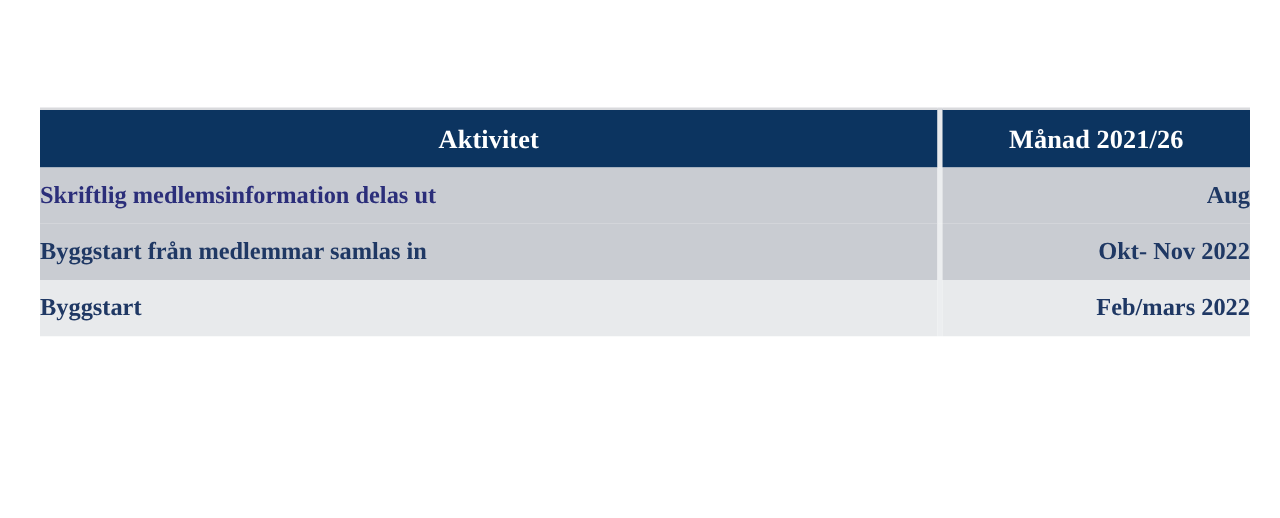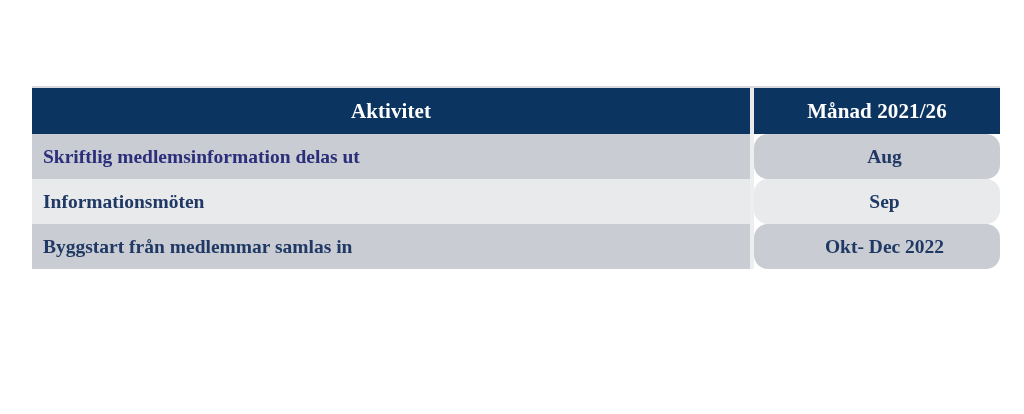--- a/index.html
+++ b/index.html
@@ -66,28 +66,26 @@
   tbody td {
     font-size: 19.5px;
     font-weight: bold;
     color: #1f3864;
     vertical-align: middle;
     height: 45px;
     line-height: 1.1;
   }
 
   tbody td.cell-activity {
-    padding-left: 11px;
     text-align: left;
   }
 
   tbody td.cell-month {
     padding-left: 15px;
-    text-align: center;
-    border-radius: 14px;
+    text-align: right;
   }
 
   tbody tr.row-shade-dark td.cell-activity,
   tbody tr.row-shade-dark td.cell-month {
     background: #c9ccd2;
   }
 
   tbody tr.row-shade-light td.cell-activity,
   tbody tr.row-shade-light td.cell-month {
     background: #e8eaec;
@@ -124,31 +122,31 @@
     </thead>
 
     <tbody>
 
       <tr class="row-shade-dark row-first">
         <td class="cell-activity">Skriftlig medlemsinformation delas ut</td>
         <td class="divider-cell"></td>
         <td class="cell-month">Aug</td>
       </tr>
 
-      <tr class="row-shade-light">
-        <td class="cell-activity">Informationsmöten</td>
-        <td class="divider-cell"></td>
-        <td class="cell-month">Sep</td>
-      </tr>
 
 
 
       <tr class="row-shade-dark">
         <td class="cell-activity">Byggstart från medlemmar samlas in</td>
         <td class="divider-cell"></td>
-        <td class="cell-month">Okt- Dec 2022</td>
+        <td class="cell-month">Okt- Nov 2022</td>
       </tr>
 
+      <tr class="row-shade-light">
+        <td class="cell-activity">Byggstart</td>
+        <td class="divider-cell"></td>
+        <td class="cell-month">Feb/mars 2022</td>
+      </tr>
 
     </tbody>
   </table>
 
 </div>
 
 </body></html>

